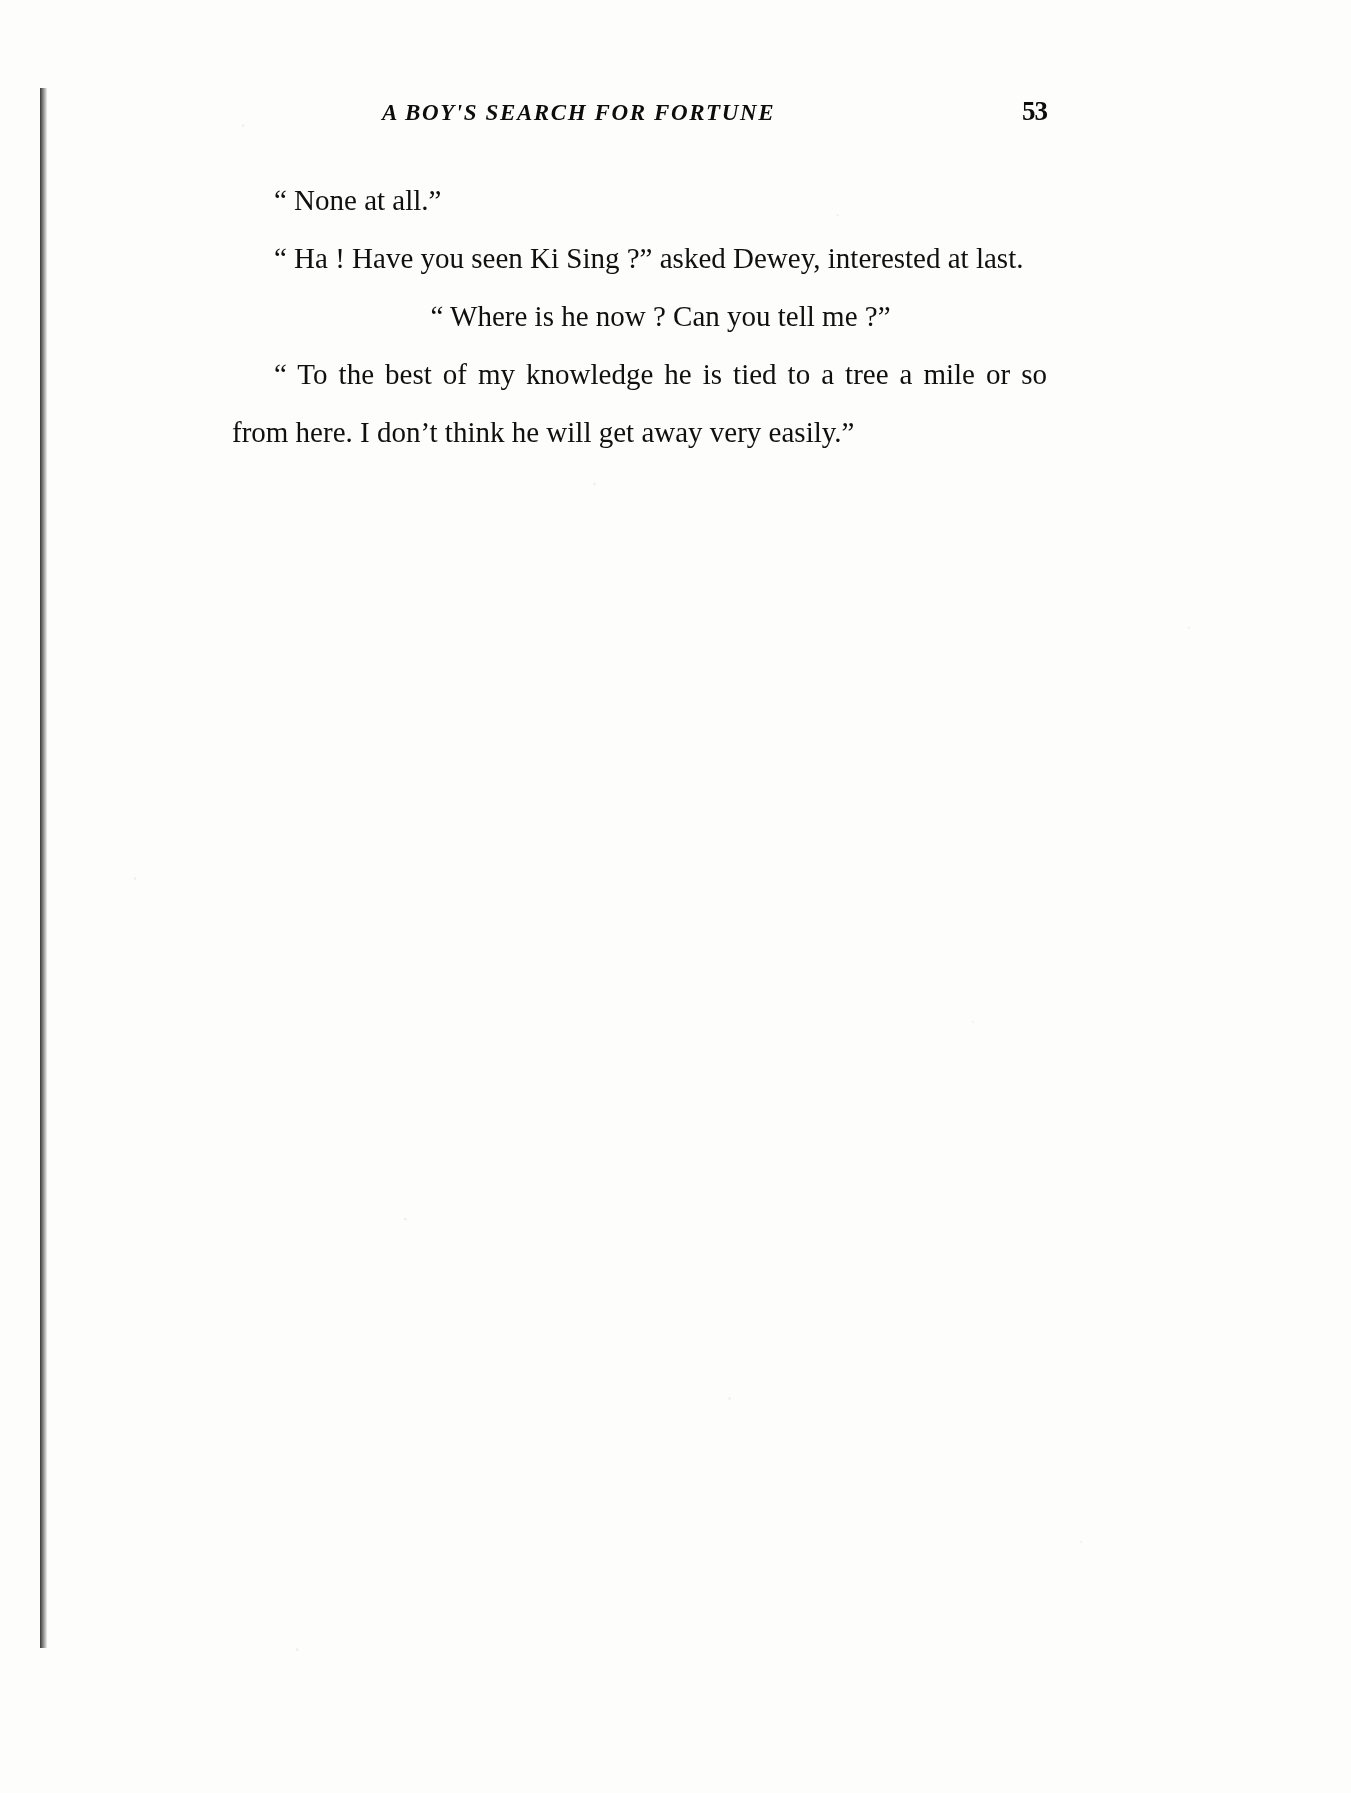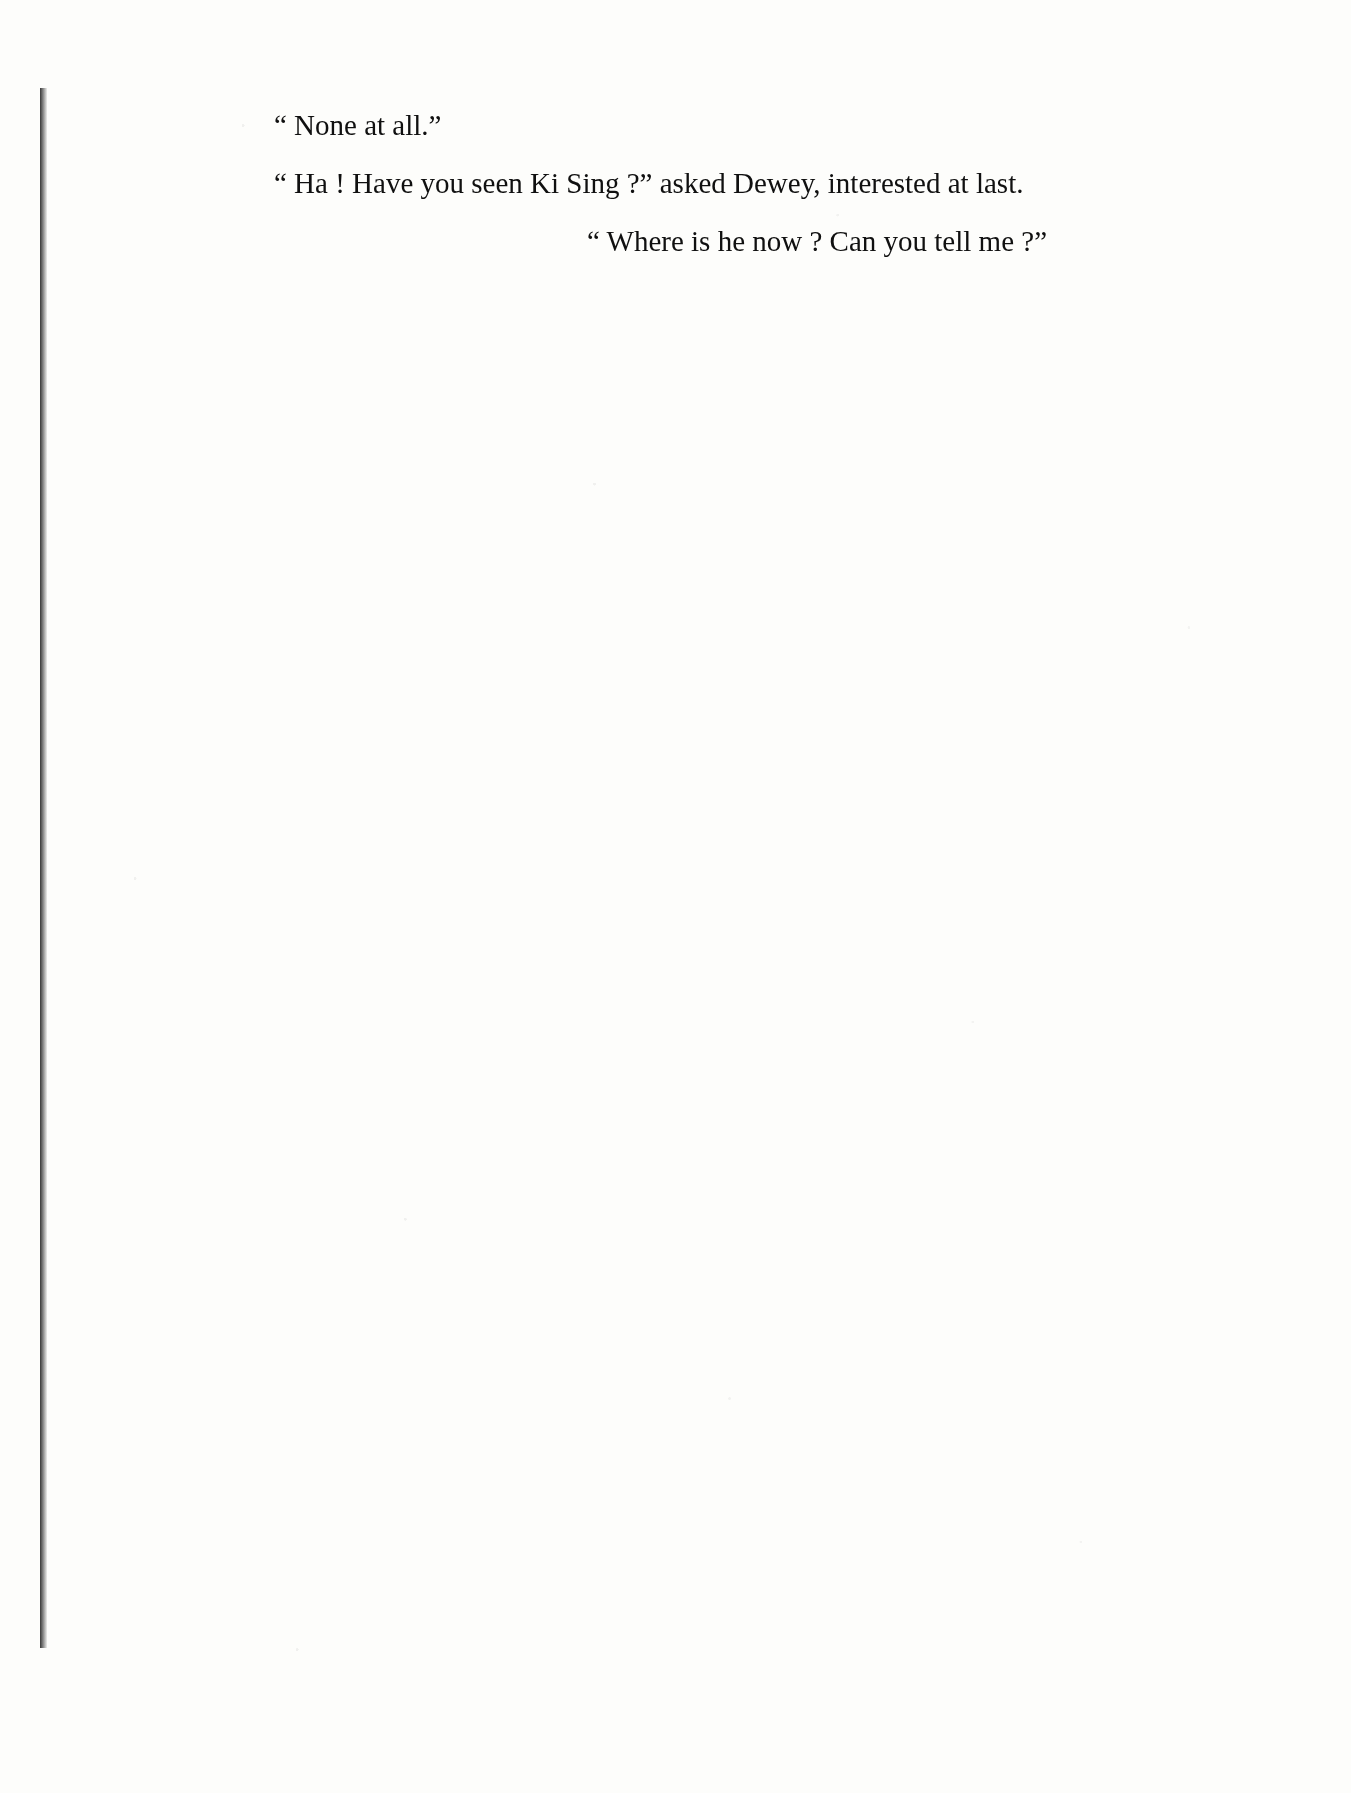--- a/index.html
+++ b/index.html
@@ -90,31 +90,36 @@
     line-height: 58px;
     text-align: justify;
     text-indent: 42px;
     color: #101010;
     -webkit-hyphens: none;
     hyphens: none;
     font-family: Liberation Serif, serif;
   }
   p.para + p.para { margin-top: 0; }
   p.no-justify {
-    text-align: right;
+    text-align: center;
   }
 </style>
 </head>
 <body>
 
 <div class="page">
 
   <div class="binding-edge"></div>
 
   <div class="content">
 
+    <div class="running-head">
+      <div class="title">A BOY'S SEARCH FOR FORTUNE</div>
+      <div class="folio">53</div>
+    </div>
 
     <p class="para">“ None at all.”</p>
     <p class="para">“ Ha !  Have you seen Ki Sing ?” asked Dewey, interested at last.</p>
     <p class="para no-justify">“ Where is he now ?  Can you tell me ?”</p>
+    <p class="para">“ To the best of my knowledge he is tied to a tree a mile or so from here.  I don’t think he will get away very easily.”</p>
 
   </div>
 </div>
 
 </body></html>

